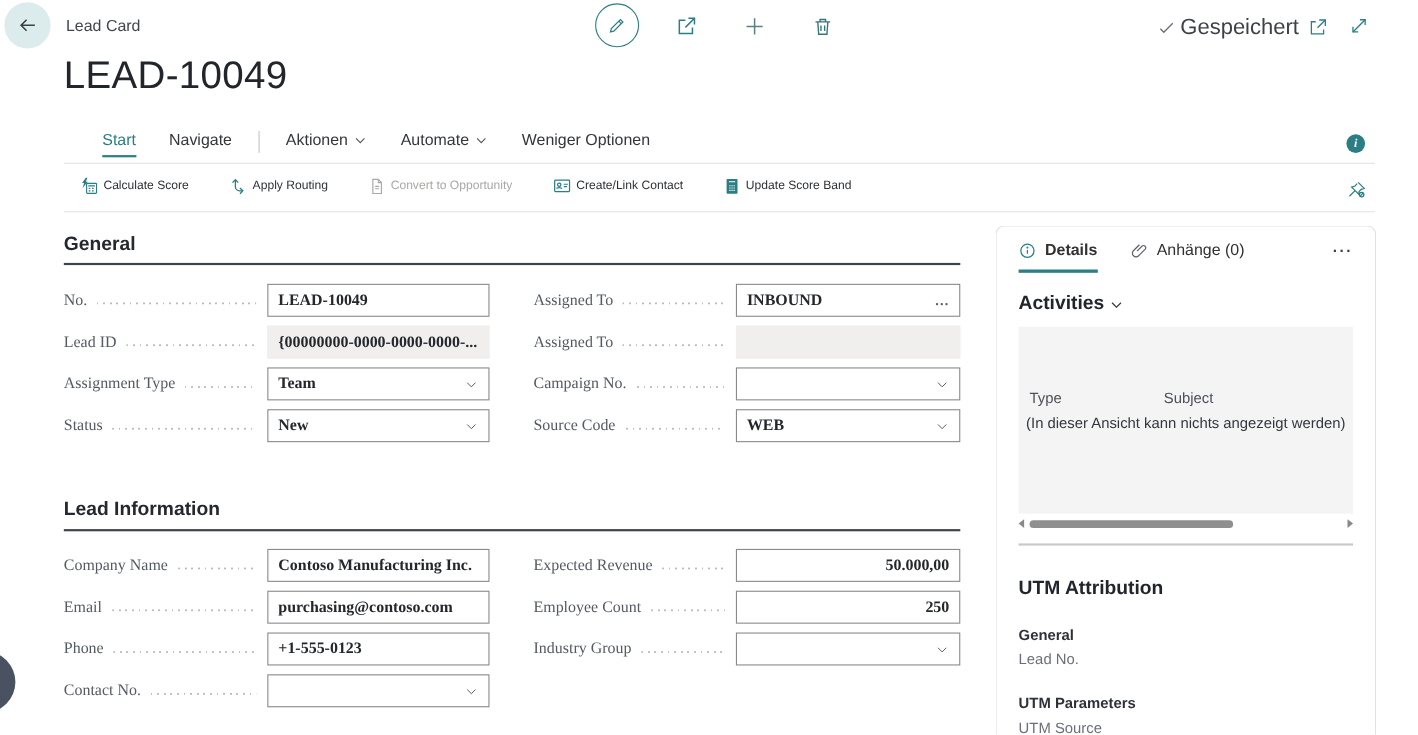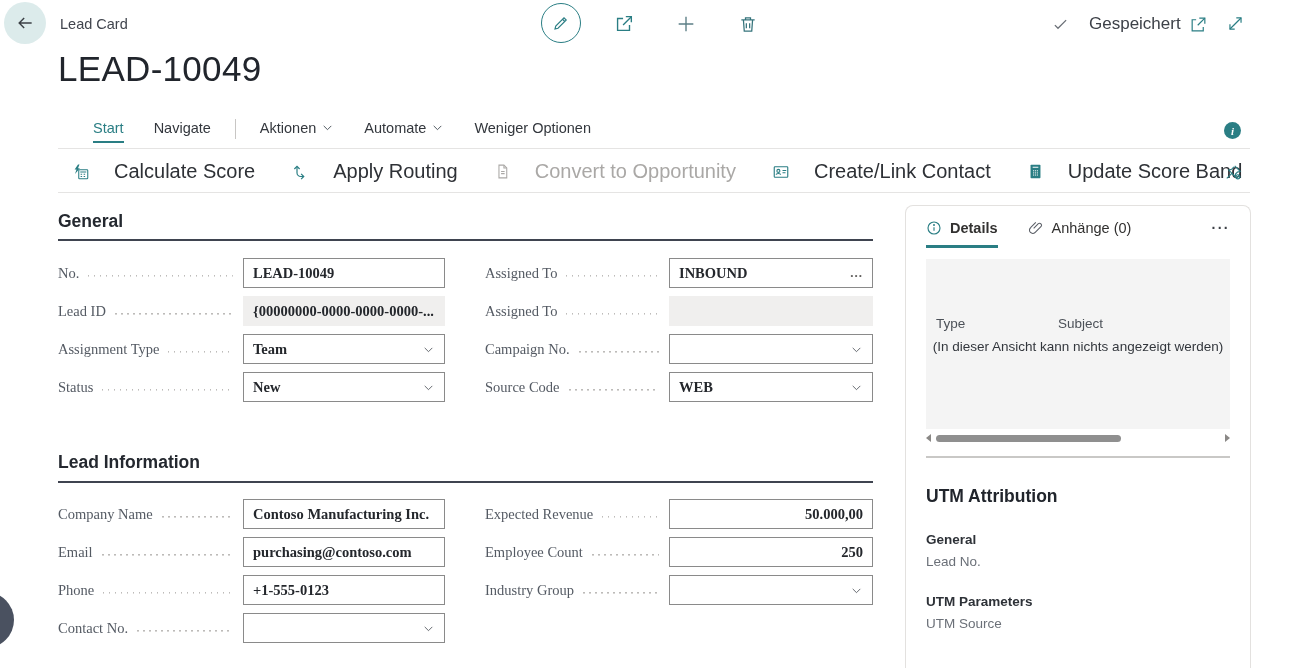--- a/index.html
+++ b/index.html
@@ -13,21 +13,21 @@
     justify-content:center; color:#3b4045; cursor:pointer; }
   .app-title { position:absolute; left:60px; top:16px; font-size:14.5px; color:#41454e; }
   .hdr-icon { position:absolute; display:flex; align-items:center; justify-content:center;
     color:#2a7e84; cursor:pointer; }
   .edit-btn { left:541px; top:3px; width:40px; height:40px; border:1px solid #2a7e84;
     border-radius:50%; }
   .share-btn { left:612px; top:12px; width:24px; height:24px; }
   .new-btn   { left:674px; top:12px; width:24px; height:24px; color:#5c7f86; }
   .trash-btn { left:736px; top:12px; width:24px; height:24px; color:#36747c; }
   .saved { position:absolute; left:1053px; top:14px; display:flex; align-items:center;
-    gap:21px; font-size:17px; color:#3d4148; }
+    gap:5px; font-size:20px; color:#3d4148; }
   .saved svg { color:#6a6f76; }
   .popout-btn { left:1187px; top:13px; width:22px; height:22px; }
   .expand-btn { left:1224px; top:12px; width:22px; height:22px; }
 
   .page-title { position:absolute; left:58px; top:49px; font-size:35px; font-weight:300;
     letter-spacing:0.3px; color:#21252c; }
 
   
   .menu { position:absolute; left:72px; top:119px; display:flex; align-items:center;
     font-size:14.5px; color:#33373d; }
@@ -40,21 +40,21 @@
   .info-btn { position:absolute; left:1224px; top:122px; width:17px; height:17px;
     border-radius:50%; background:#2a7e84; color:#fff; font-size:11px; font-weight:bold;
     display:flex; align-items:center; justify-content:center; cursor:pointer;
     font-family:"Liberation Serif", serif; font-style:italic; }
   .rule { position:absolute; height:1px; background:#e5e4e3; left:58px; width:1192px; }
   .rule-menu { top:148px; }
   .rule-ribbon { top:192px; }
 
   
   .ribbon { position:absolute; left:72px; top:160px; display:flex; align-items:center; }
-  .rb-item { display:flex; align-items:center; gap:24px; font-size:20px; color:#2e3136;
+  .rb-item { display:flex; align-items:center; gap:4px; font-size:11px; color:#2e3136;
     margin-right:36px; cursor:pointer; }
   .rb-item .ic { color:#2a7e84; display:flex; }
   .rb-item.disabled, .rb-item.disabled .ic { color:#aaa8a6; cursor:default; }
   .pin-btn { position:absolute; left:1222px; top:161px; width:22px; height:22px;
     color:#2a7e84; display:flex; align-items:center; justify-content:center; cursor:pointer; }
 
   
   .sec-head { position:absolute; left:58px; font-size:17.5px; font-weight:bold; color:#24282f; }
   .sec-rule { position:absolute; left:58px; width:815px; height:2px; background:#3f4450; }
   .fgrid { position:absolute; left:58px; width:815px;font-family:Liberation Serif, serif; }
@@ -477,20 +477,28 @@
         <span class="ic">
           <svg width="16" height="16" viewBox="0 0 24 24" fill="none" stroke="currentColor" stroke-width="1.6">
               <path d="M8.5 12.5l7-7a3 3 0 014.2 4.2l-8.5 8.5a5 5 0 11-7-7l7.5-7.5"></path>
             </svg>
         </span>
         <span>Anhänge (0)</span>
       </div>
       <span class="fb-more">···</span>
     </div>
 
+    <div class="fb-acthead">
+      <span>Activities</span>
+      <span class="chev">
+        <svg width="14" height="14" viewBox="0 0 24 24" fill="none" stroke="currentColor" stroke-width="1.8">
+            <path d="M5 9l7 7 7-7"></path>
+          </svg>
+      </span>
+    </div>
 
     <div class="act-box">
       <span class="act-col c1">Type</span>
       <span class="act-col c2">Subject</span>
       <div class="act-empty">(In dieser Ansicht kann nichts angezeigt werden)</div>
     </div>
     <div class="act-scroll">
       <span class="sarrow left"></span>
       <span class="sthumb"></span>
       <span class="sarrow right"></span>

